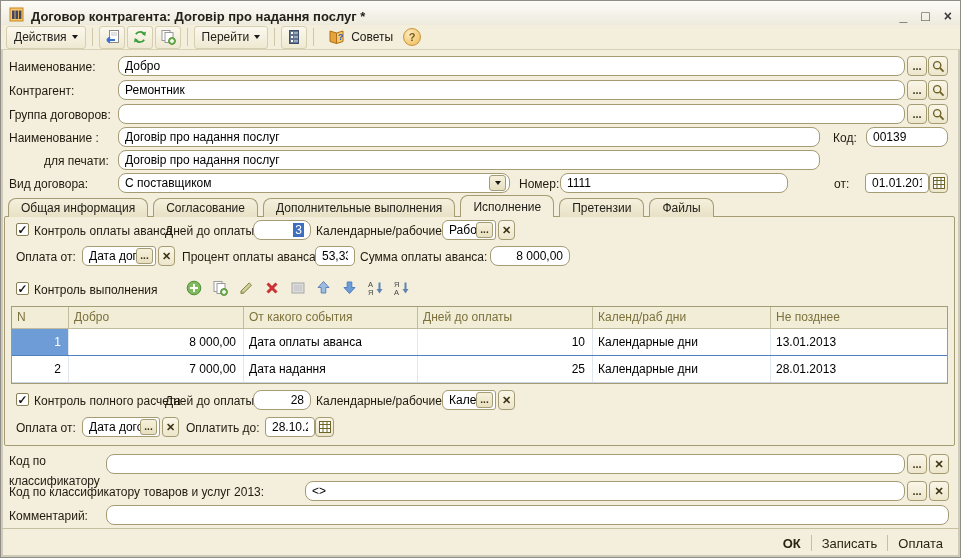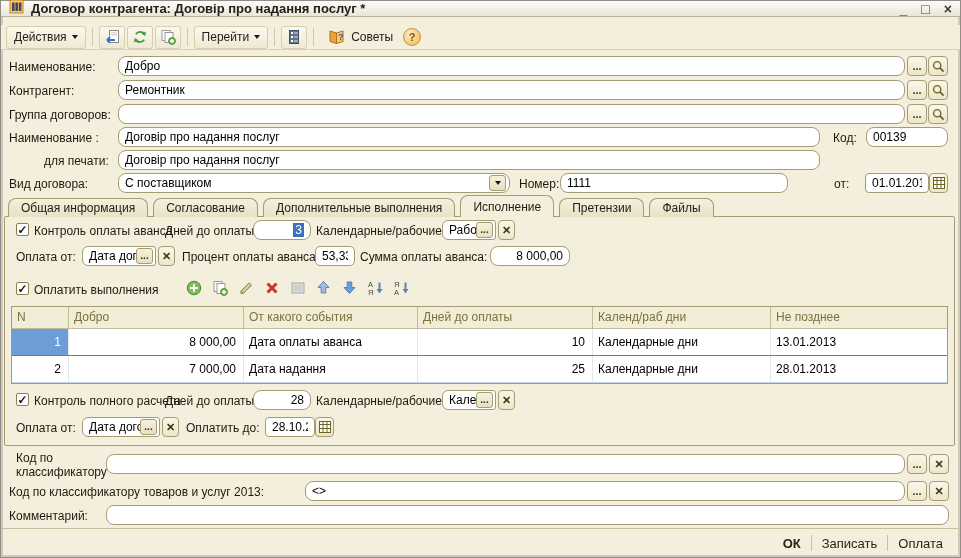--- a/index.html
+++ b/index.html
@@ -7,21 +7,21 @@
   .window {
     position:relative; width:961px; height:558px; background:#F4EFDC;
     box-shadow: inset 0 0 0 1px #8F8D85, inset 0 0 0 3px #CFCBBB;
     overflow:hidden;
   }
   
   .titlebar {
     position:absolute; left:1px; right:1px; top:1px; height:16px;
     background:linear-gradient(#FDFCF8,#E9E5D6);
     border-bottom:1px solid #B9B49A;
-    display:flex; align-items:center; padding:0 8px; box-sizing:border-box;
+    display:flex; align-items:center; padding:15px 8px; box-sizing:border-box;
   }
   .title { font-size:13px; font-weight:bold; color:#22201A; margin-left:7px; white-space:nowrap; }
   .win-controls { margin-left:auto; display:flex; gap:14px; align-items:center; }
   .win-btn { font-size:14px; font-weight:bold; color:#3A3A3A; line-height:14px; cursor:default; }
   
   .toolbar {
     position:absolute; left:1px; right:1px; top:25px; height:25px;
     background:#F4EFDC; border-bottom:1px solid #D8D2B6;
     display:flex; align-items:center; padding:0 5px; box-sizing:border-box; gap:2px;
   }
@@ -306,21 +306,21 @@
   <div class="lbl" style="left:182px; top:250px">Процент оплаты аванса :</div>
   <div class="fld num" style="left:315px; top:246px; width:40px; border-radius:5px">
       <span class="val">53,33</span>
     </div>
   <div class="lbl" style="left:360px; top:250px">Сумма оплаты аванса:</div>
   <div class="fld num" style="left:490px; top:246px; width:80px">
       <span class="val">8 000,00</span>
     </div>
 
   <div class="cb" style="left:16px; top:282px">✓</div>
-  <div class="lbl" style="left:34px; top:283px">Оплатить выполнения</div>
+  <div class="lbl" style="left:34px; top:283px">Контроль выполнения</div>
   <div class="iconbar">
     <span class="ic">
         <svg width="16" height="16">
           <circle cx="8" cy="8" r="6.8" fill="#7DBB5C" stroke="#4E8A34"></circle>
           <rect x="7" y="4" width="2" height="8" fill="#fff"></rect>
           <rect x="4" y="7" width="8" height="2" fill="#fff"></rect>
         </svg>
       </span>
     <span class="ic">
         <svg width="16" height="16">
@@ -431,21 +431,21 @@
   <div class="sqbtn" style="left:315px; top:417px; width:19px">
       <svg width="12" height="12">
         <rect x="0.5" y="0.5" width="11" height="11" fill="#fff" stroke="#6F6428"></rect>
         <line x1="0.5" y1="3.5" x2="11.5" y2="3.5" stroke="#6F6428"></line>
         <line x1="4" y1="0.5" x2="4" y2="11.5" stroke="#6F6428"></line>
         <line x1="8" y1="0.5" x2="8" y2="11.5" stroke="#6F6428"></line>
         <line x1="0.5" y1="7.5" x2="11.5" y2="7.5" stroke="#6F6428"></line>
       </svg>
     </div>
 
-  <div class="lbl" style="left:16px; top:451px; width:95px; white-space:normal; line-height:14px">Код по классификатору</div>
+  <div class="lbl" style="left:9px; top:451px; width:95px; white-space:normal; line-height:20px">Код по классификатору</div>
   <div class="fld" style="left:106px; top:454px; width:799px">
       <span class="val"></span>
     </div>
   <div class="sqbtn" style="left:907px; top:454px">...</div>
   <div class="sqbtn" style="left:929px; top:454px">✕</div>
 
   <div class="lbl" style="left:9px; top:485px">Код по классификатору товаров и услуг 2013:</div>
   <div class="fld" style="left:305px; top:481px; width:600px">
       <span class="val">&lt;&gt;</span>
     </div>

